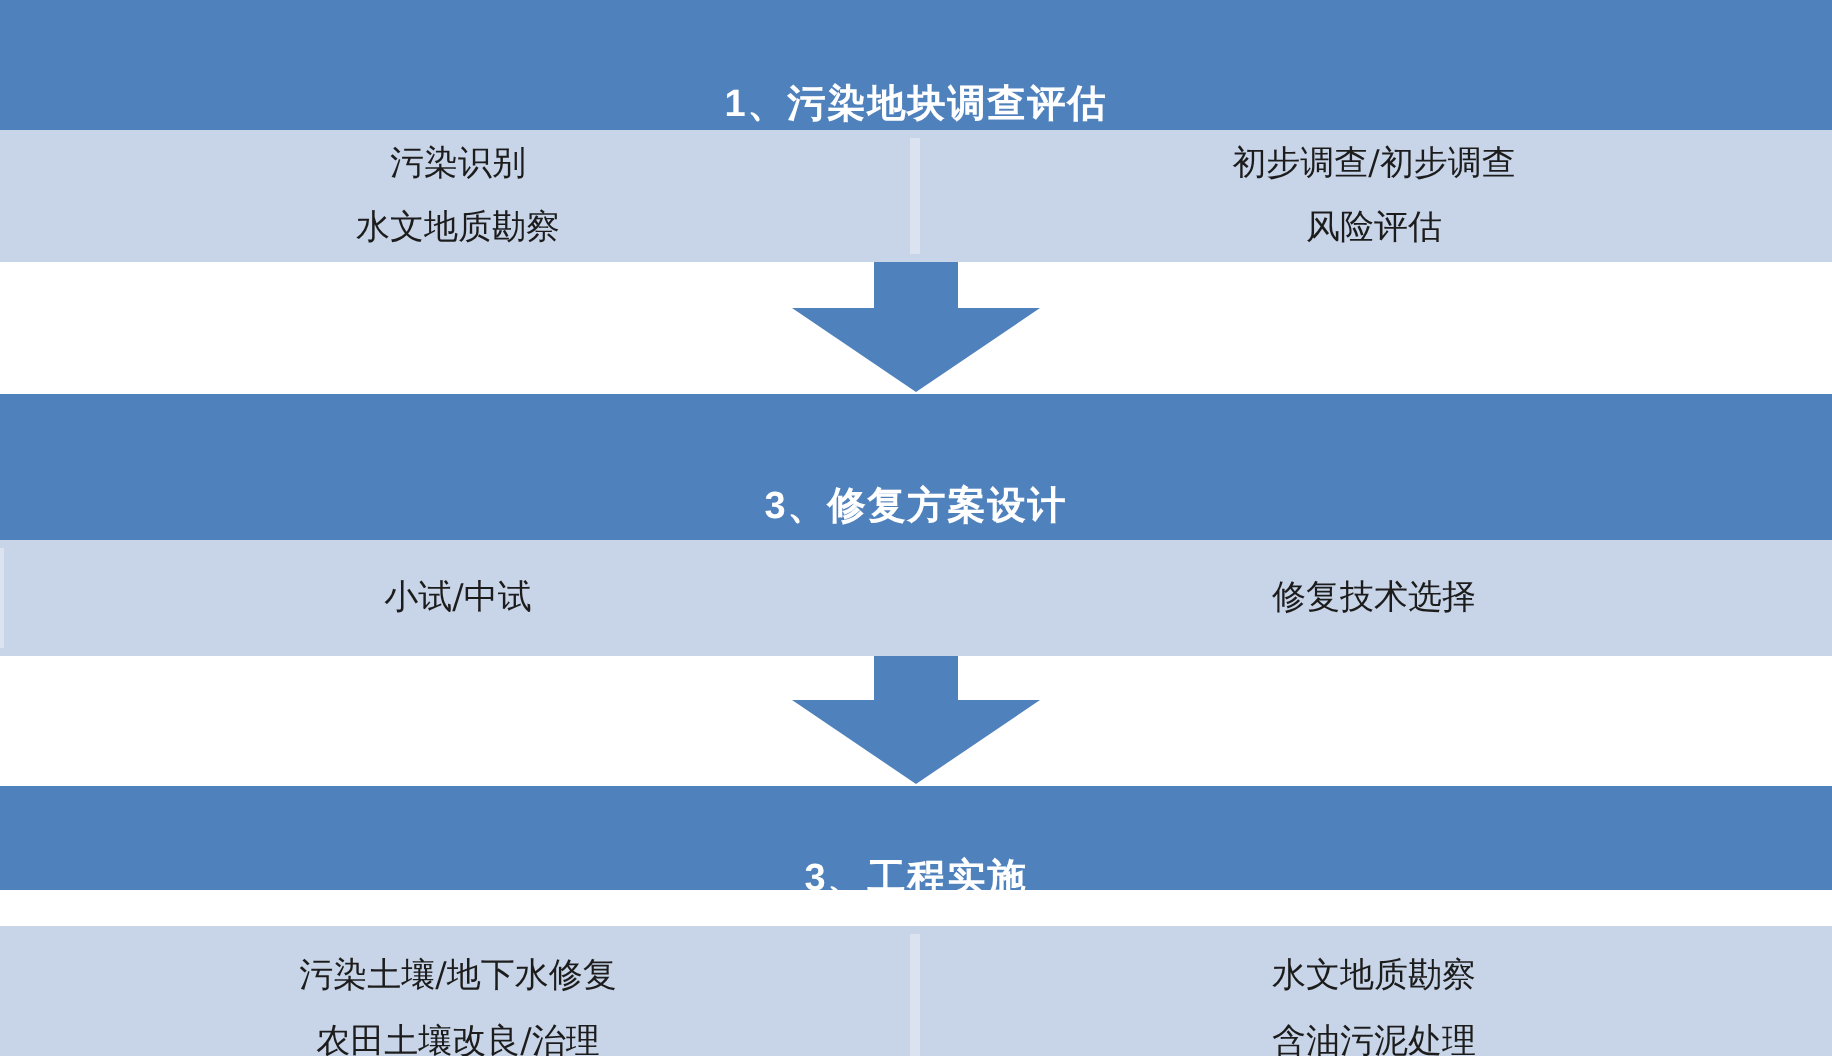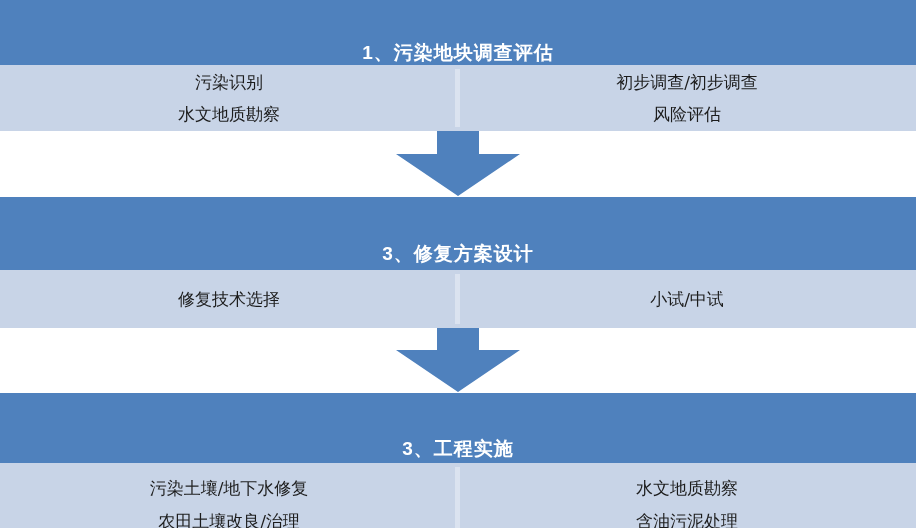--- a/index.html
+++ b/index.html
@@ -127,35 +127,35 @@
     <svg class="arrow" width="128" height="66" viewBox="0 0 128 66">
       <polygon points="43,0 85,0 85,23 126,23 64,65 2,23 43,23" fill="#4f81bd"></polygon>
     </svg>
   </div>
 
   <div class="stage-header" id="stage2-header" style="top:197px; height:73px;">
     <span class="stage-header-title">3、修复方案设计</span>
   </div>
 
   <div class="stage-body" id="stage2-body" style="top:270px; height:58px;">
+    <div class="stage-col right">
+      <div class="col-line">小试/中试</div>
+    </div>
     <div class="stage-col left">
       <div class="col-line">修复技术选择</div>
-    </div>
-    <div class="stage-col right">
-      <div class="col-line">小试/中试</div>
     </div>
   </div>
 
   <div class="arrow-zone" style="top:328px; height:65px;">
     <svg class="arrow" width="128" height="65" viewBox="0 0 128 65">
       <polygon points="43,0 85,0 85,22 126,22 64,64 2,22 43,22" fill="#4f81bd"></polygon>
     </svg>
   </div>
 
-  <div class="stage-header" id="stage3-header" style="top:393px; height:70px;">
+  <div class="stage-header" id="stage3-header" style="top:393px; height:52px;">
     <span class="stage-header-title">3、工程实施</span>
   </div>
 
   <div class="stage-body" id="stage3-body" style="top:463px; height:83px;">
     <div class="stage-col left">
       <div class="col-line">污染土壤/地下水修复</div>
       <div class="col-line">农田土壤改良/治理</div>
     </div>
     <div class="stage-col right">
       <div class="col-line">水文地质勘察</div>

